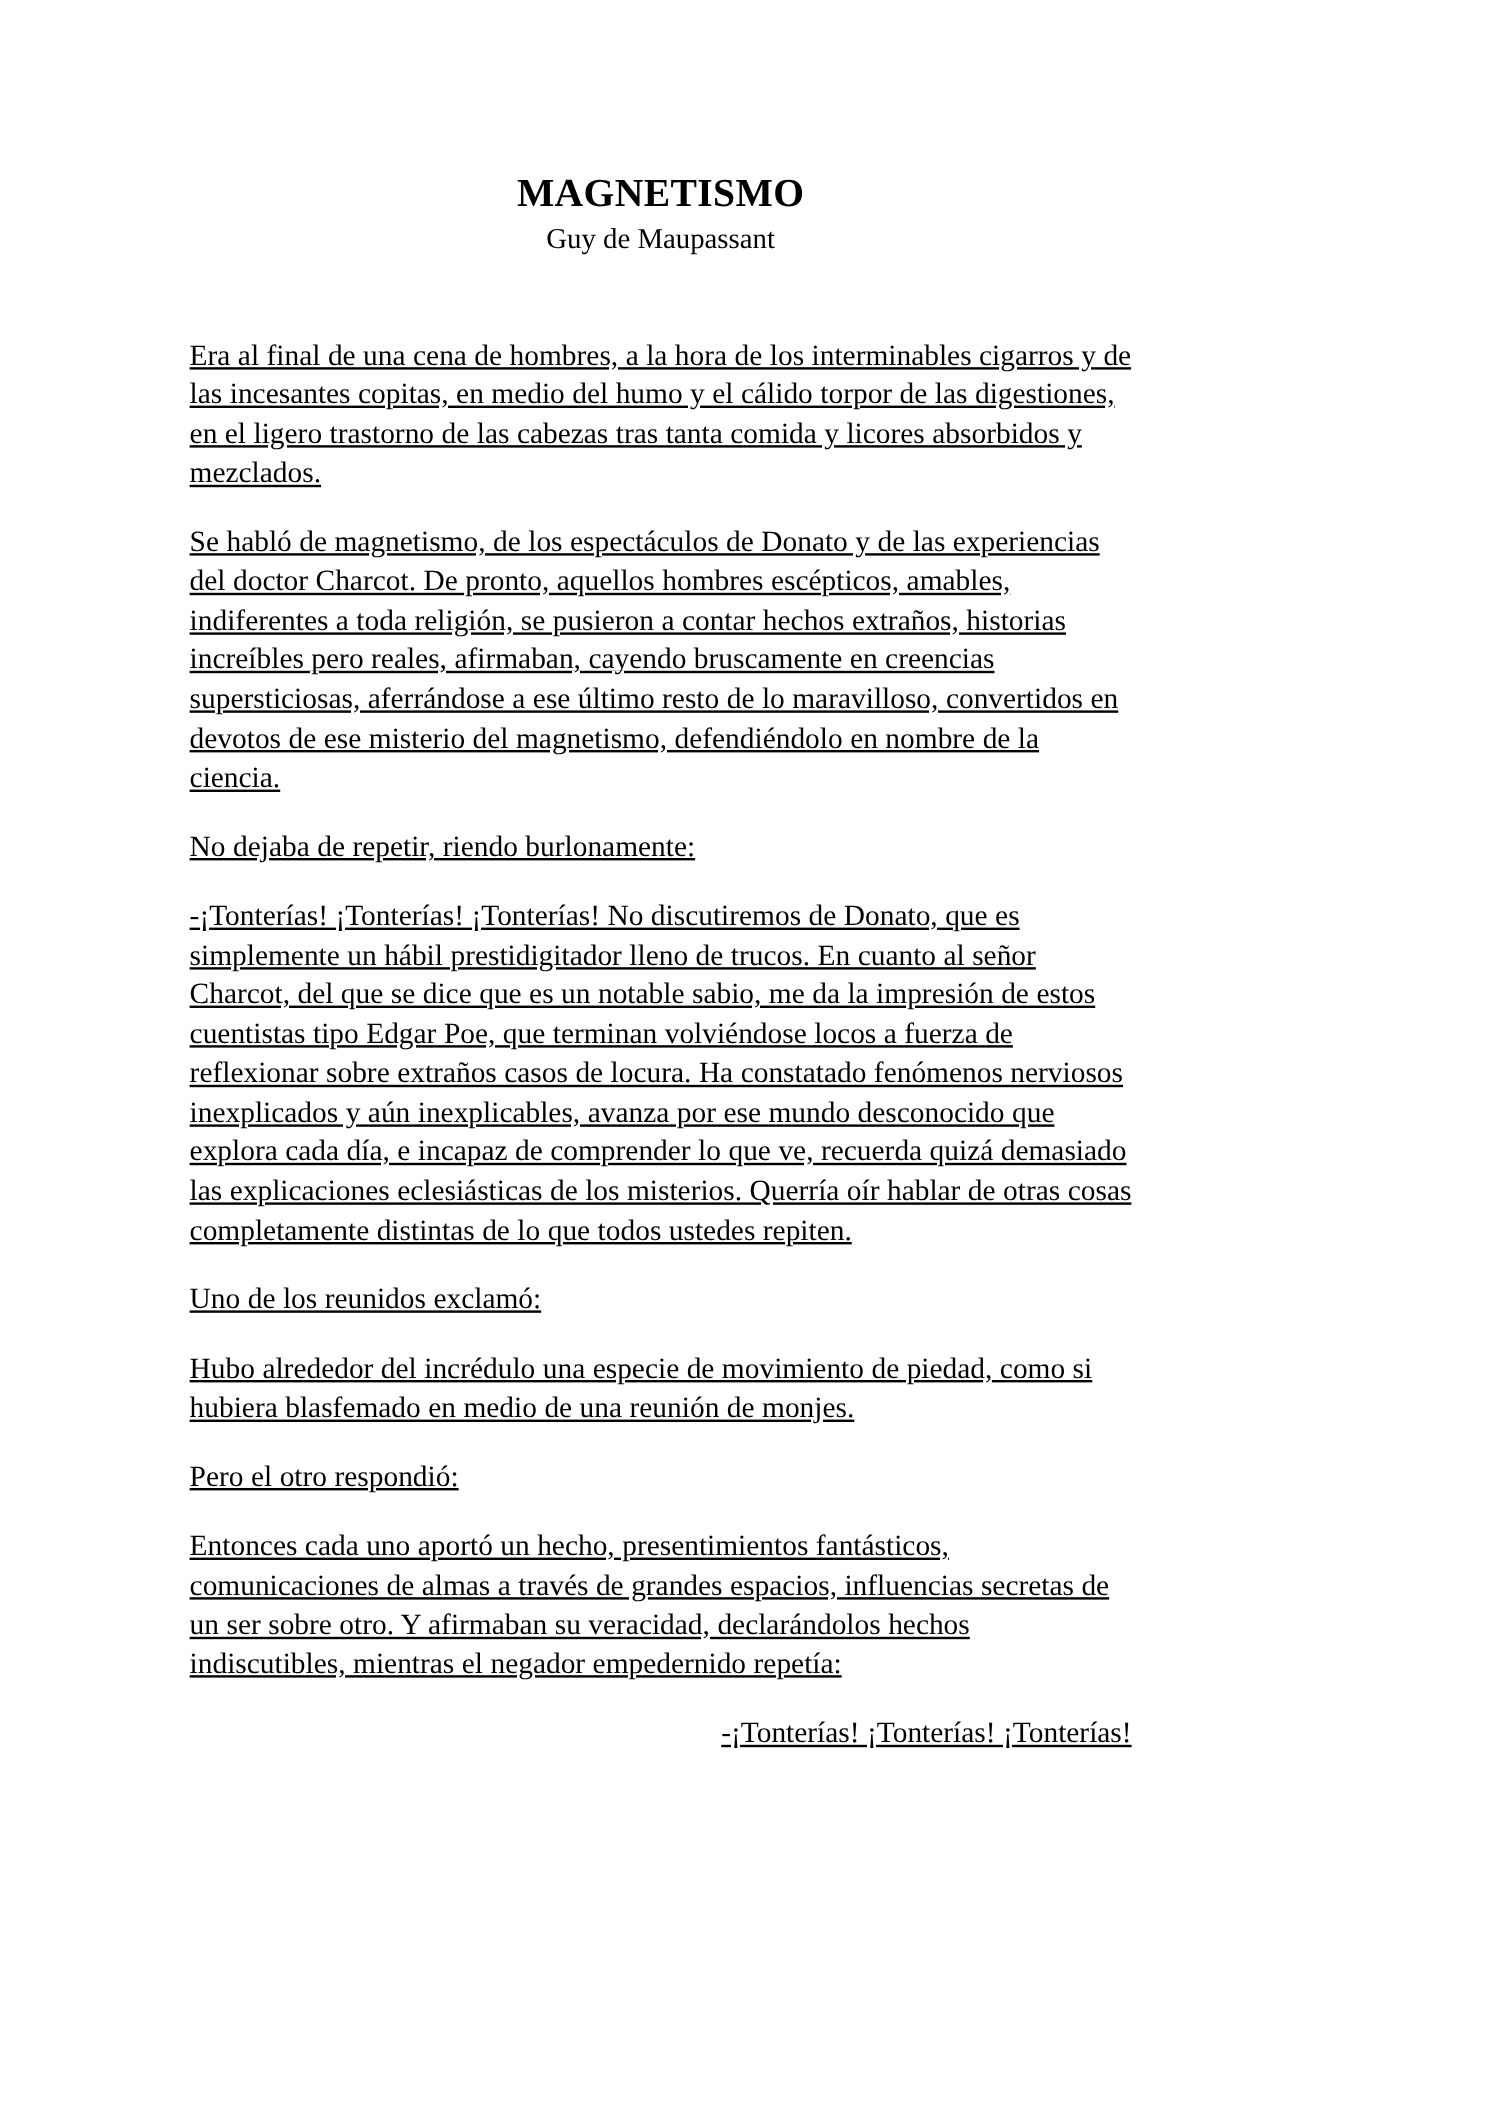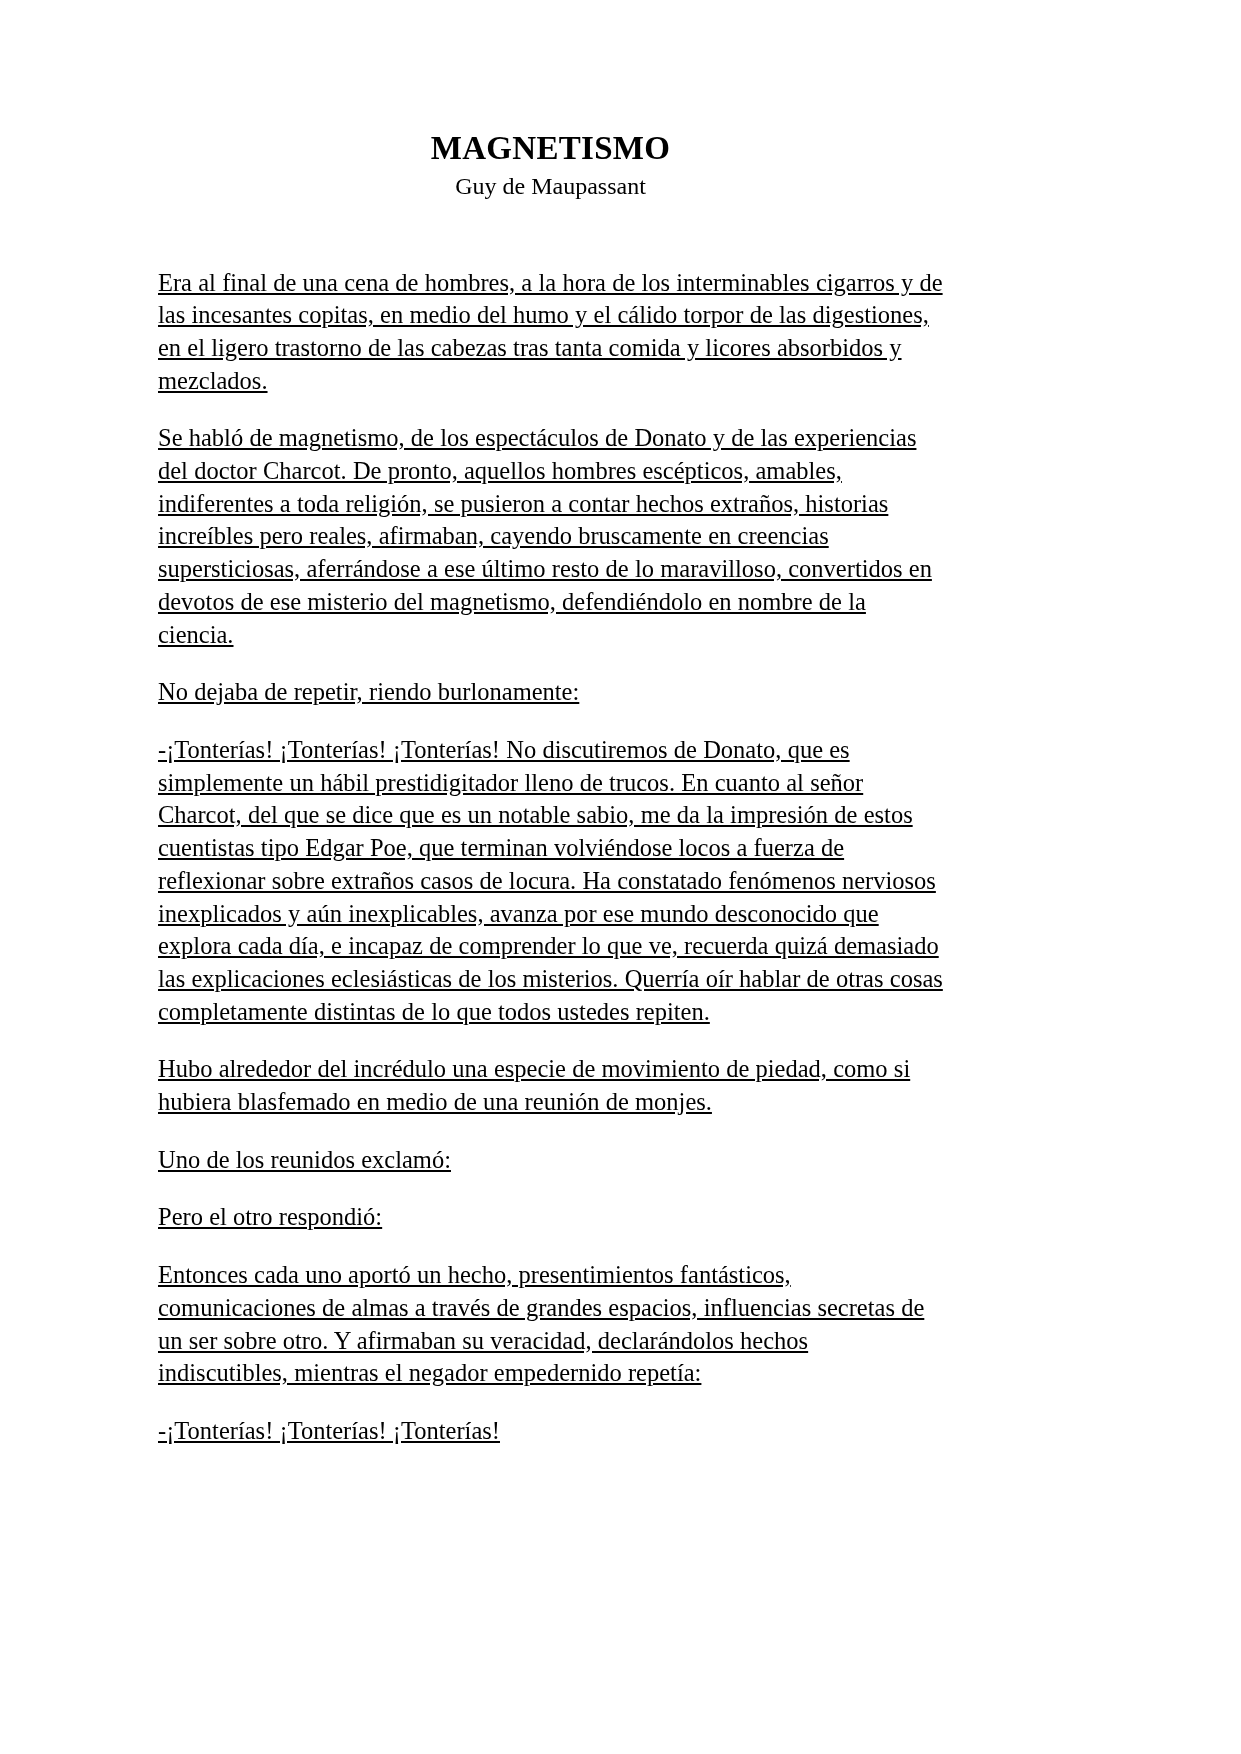--- a/index.html
+++ b/index.html
@@ -17,21 +17,21 @@
     width: 1241px;
     height: 1754px;
     background: #ffffff;
     margin: 0 auto;
     overflow: hidden;
     box-sizing: border-box;
   }
   .content {
     position: absolute;
     left: 158px;
-    top: 0;
+    top: 14px;
     width: 785px;
   }
   .doc-title {
     text-align: center;
     font-weight: bold;
     font-size: 33px;
     line-height: 1.12;
     letter-spacing: 0.3px;
     margin: 0;
     padding-top: 130px;
@@ -51,38 +51,39 @@
   p.para {
     font-size: 24.5px;
     line-height: 1.335;
     margin: 0 0 25px 0;
     text-align: left;
     word-spacing: 0.1px;
     -webkit-font-smoothing: antialiased;
   }
   p.para:last-child {
     margin-bottom: 0;
+    text-align: right;
   }
 </style>
 </head>
 <body>
 
 <div class="page">
   <div class="content">
 
     <h1 class="doc-title">MAGNETISMO</h1>
 
     <div class="doc-author">Guy de Maupassant</div>
 
     <div class="body-block">
       <p class="para">Era al final de una cena de hombres, a la hora de los interminables cigarros y de las incesantes copitas, en medio del humo y el cálido torpor de las digestiones, en el ligero trastorno de las cabezas tras tanta comida y licores absorbidos y mezclados.</p>
       <p class="para">Se habló de magnetismo, de los espectáculos de Donato y de las experiencias del doctor Charcot. De pronto, aquellos hombres escépticos, amables, indiferentes a toda religión, se pusieron a contar hechos extraños, historias increíbles pero reales, afirmaban, cayendo bruscamente en creencias supersticiosas, aferrándose a ese último resto de lo maravilloso, convertidos en devotos de ese misterio del magnetismo, defendiéndolo en nombre de la ciencia.</p>
       <p class="para">No dejaba de repetir, riendo burlonamente:</p>
       <p class="para">-¡Tonterías! ¡Tonterías! ¡Tonterías! No discutiremos de Donato, que es simplemente un hábil prestidigitador lleno de trucos. En cuanto al señor Charcot, del que se dice que es un notable sabio, me da la impresión de estos cuentistas tipo Edgar Poe, que terminan volviéndose locos a fuerza de reflexionar sobre extraños casos de locura. Ha constatado fenómenos nerviosos inexplicados y aún inexplicables, avanza por ese mundo desconocido que explora cada día, e incapaz de comprender lo que ve, recuerda quizá demasiado las explicaciones eclesiásticas de los misterios. Querría oír hablar de otras cosas completamente distintas de lo que todos ustedes repiten.</p>
+      <p class="para">Uno de los reunidos exclamó:</p>
       <p class="para">Hubo alrededor del incrédulo una especie de movimiento de piedad, como si hubiera blasfemado en medio de una reunión de monjes.</p>
-      <p class="para">Uno de los reunidos exclamó:</p>
       <p class="para">Pero el otro respondió:</p>
       <p class="para">Entonces cada uno aportó un hecho, presentimientos fantásticos, comunicaciones de almas a través de grandes espacios, influencias secretas de un ser sobre otro. Y afirmaban su veracidad, declarándolos hechos indiscutibles, mientras el negador empedernido repetía:</p>
       <p class="para">-¡Tonterías! ¡Tonterías! ¡Tonterías!</p>
     </div>
 
   </div>
 </div>
 
 </body></html>

